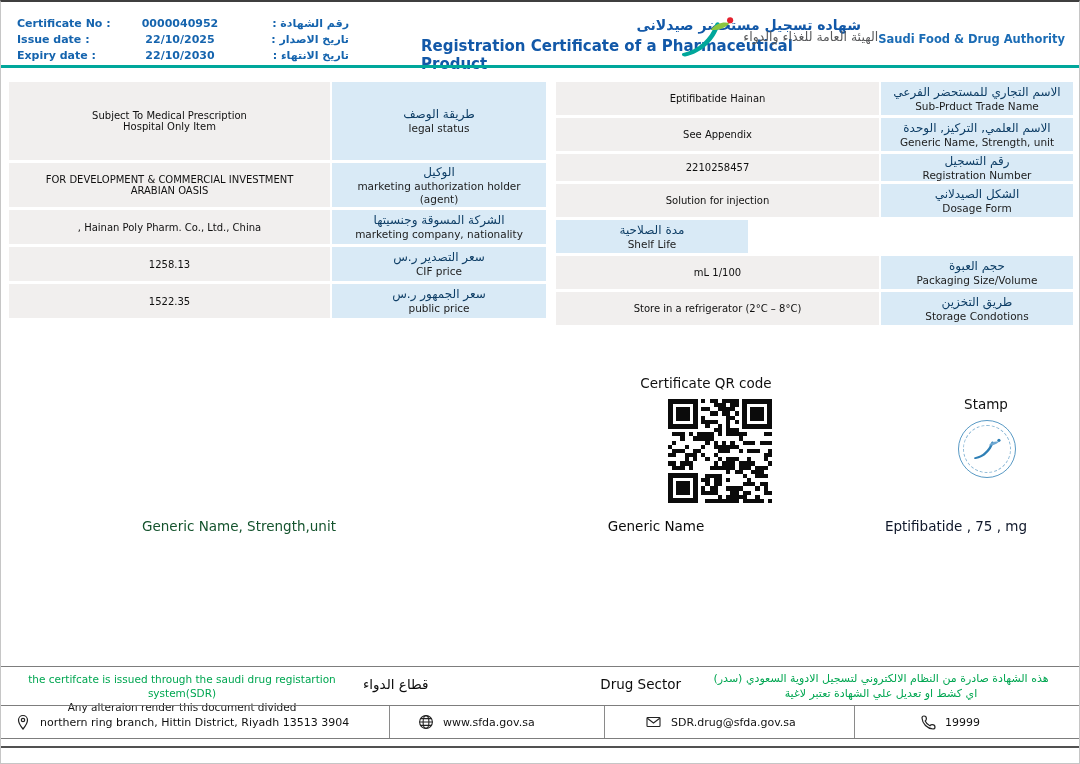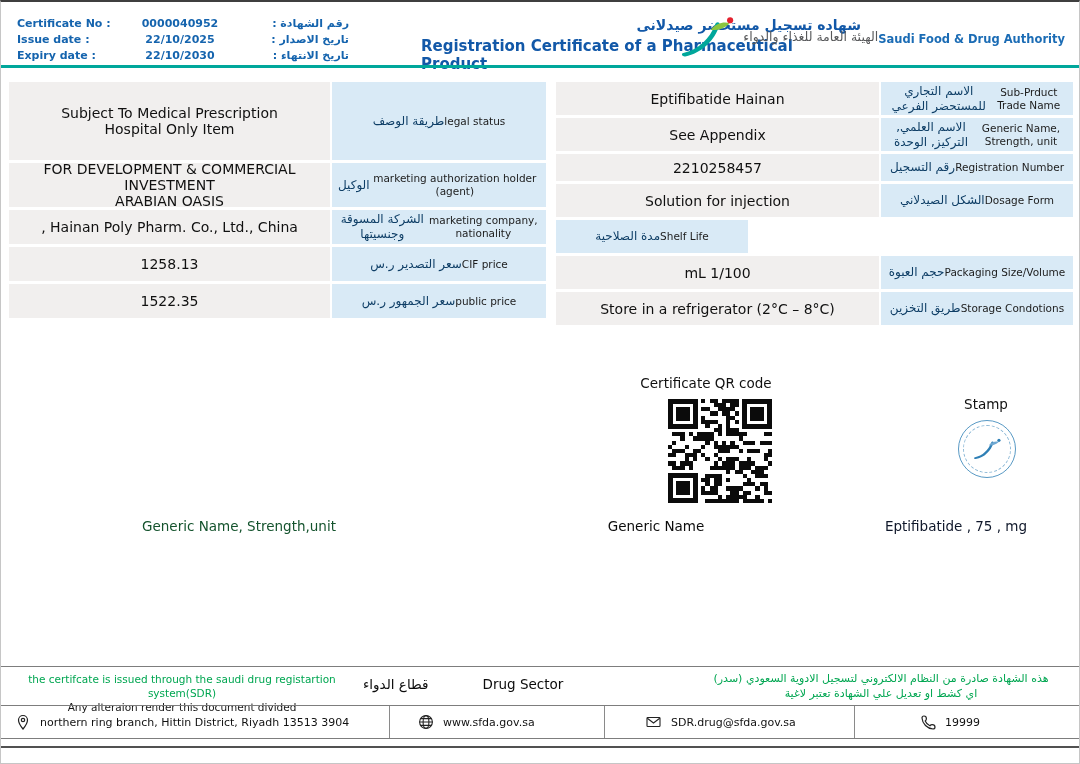--- a/index.html
+++ b/index.html
@@ -26,22 +26,22 @@
   .logo-text-en { font-size:11.5px; color:#1b6cb5; font-weight:bold; margin-top:3px; }
 
   .teal-rule { position:absolute; left:0; top:63px; width:1080px; height:3px; background:#00a79b; }
 
   
   .cert-table { position:absolute; }
   .left-table  { left:8px;  top:80px; width:537px; }
   .right-table { left:555px; top:80px; width:517px; }
   .trow { display:flex; gap:2px; margin-bottom:3px; }
   .vcell { background:#f1efee; flex:1; display:flex; align-items:center; justify-content:center;
-           text-align:center; font-size:14px; color:#101010; white-space:pre-line; padding:2px 10px; }
-  .lcell { background:#d9eaf6; flex:none; display:flex; flex-direction:row; align-items:center;
+           text-align:center; font-size:10px; color:#101010; white-space:pre-line; padding:2px 10px; }
+  .lcell { background:#d9eaf6; flex:none; display:flex; flex-direction:column; align-items:center;
            justify-content:center; text-align:center; padding:2px 6px; }
   .left-table  .lcell { width:214px; }
   .right-table .lcell { width:192px; }
   .lar { font-size:12px; color:#0e3e66; direction:rtl; line-height:15px; }
   .len { font-size:10.5px; color:#1c1c1c; line-height:13px; }
 
   
   .qr-title { position:absolute; left:555px; top:373px; width:300px; text-align:center;
               font-size:13.5px; color:#111; }
   .qr { position:absolute; left:662px; top:392px; width:114px; height:114px; background:#fff; padding:5px; }
@@ -65,21 +65,21 @@
   .gen-mid   { position:absolute; left:555px; top:516px; width:200px; text-align:center; font-size:13.5px; color:#0c0c0c; }
   .gen-right { position:absolute; left:848px; top:516px; width:214px; text-align:center; font-size:13.5px; color:#0f172a; }
 
   
   .rule { position:absolute; left:0; width:1080px; height:1px; background:#7d7d7d; }
   .rule-a { top:664px; } .rule-b { top:703px; } .rule-c { top:736px; }
   .rule-bottom { position:absolute; left:0; top:744px; width:1080px; height:2px; background:#515151; }
 
   .foot-notes { position:absolute; left:0; top:668px; width:1080px; height:34px; display:flex; align-items:flex-start; }
   .fn-left  { width:362px; text-align:center; padding-top:2px; }
-  .fn-mid   { flex:1; display:flex; align-items:center; justify-content:flex-start; gap:54px; padding-top:6px; }
+  .fn-mid   { flex:1; display:flex; align-items:center; justify-content:space-between; gap:54px; padding-top:6px; }
   .fn-right { width:400px; text-align:center; padding-top:1px; }
   .green { color:#00a651; }
   .fn-line { font-size:10.5px; line-height:14px; }
   .fn-black { color:#161616; }
   .fn-ar { direction:rtl; font-size:11px; line-height:15px; }
   .sector-ar { font-size:13.5px; color:#0c0c0c; direction:rtl; }
   .sector-en { font-size:13.5px; color:#0c0c0c; }
 
   .contact-bar { position:absolute; left:0; top:704px; width:1080px; height:32px; display:flex; align-items:stretch; }
   .cb-item { display:flex; align-items:center; gap:9px; font-size:11px; color:#111; }

